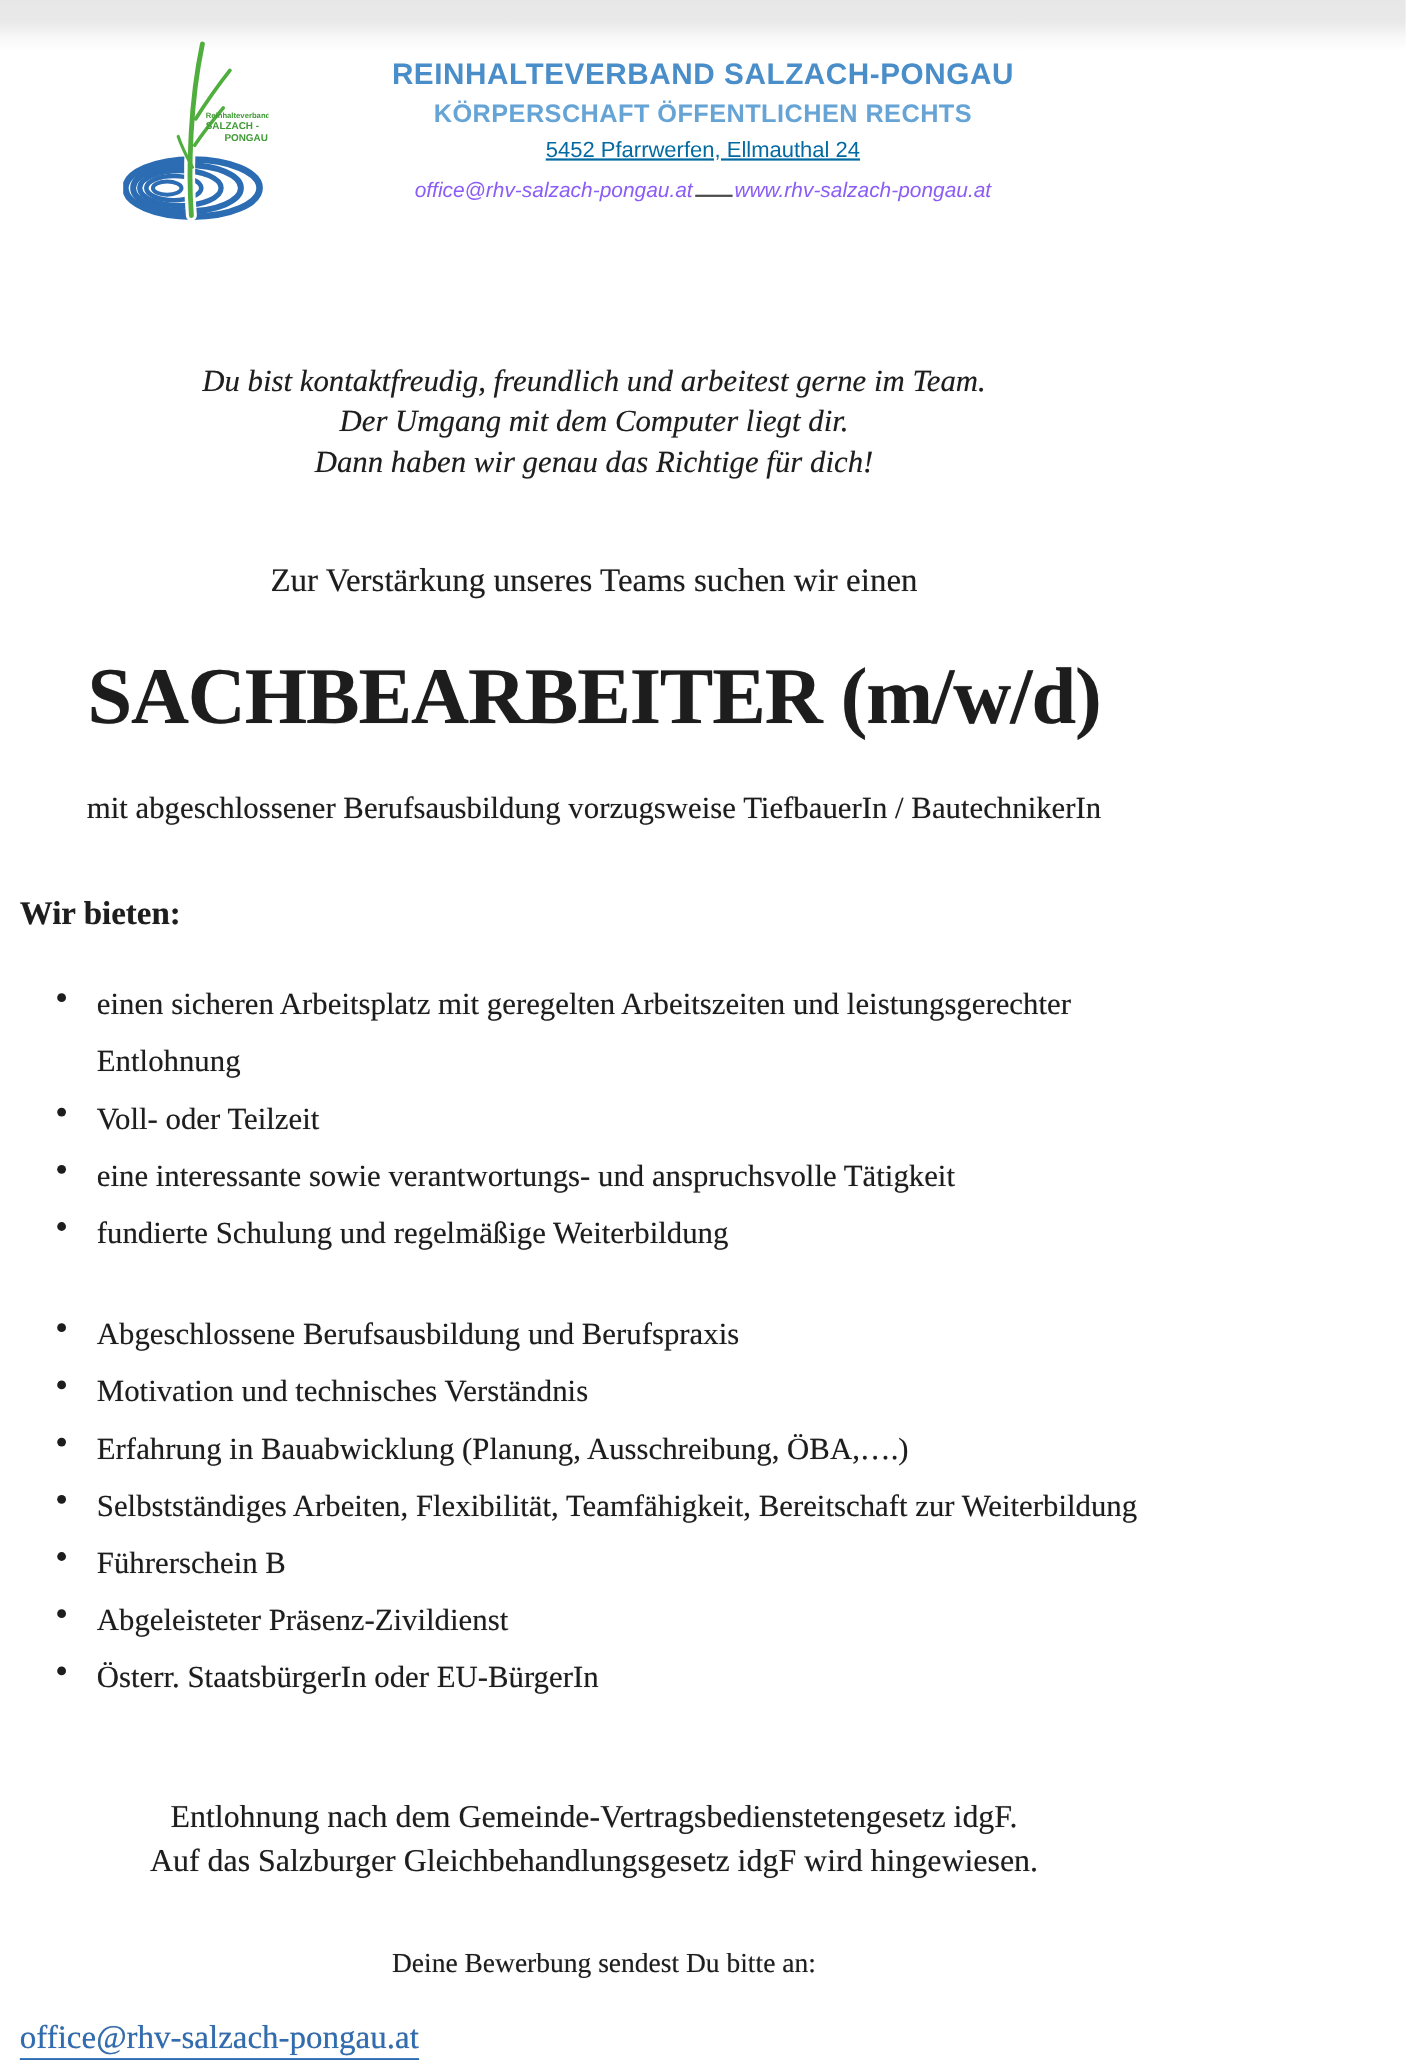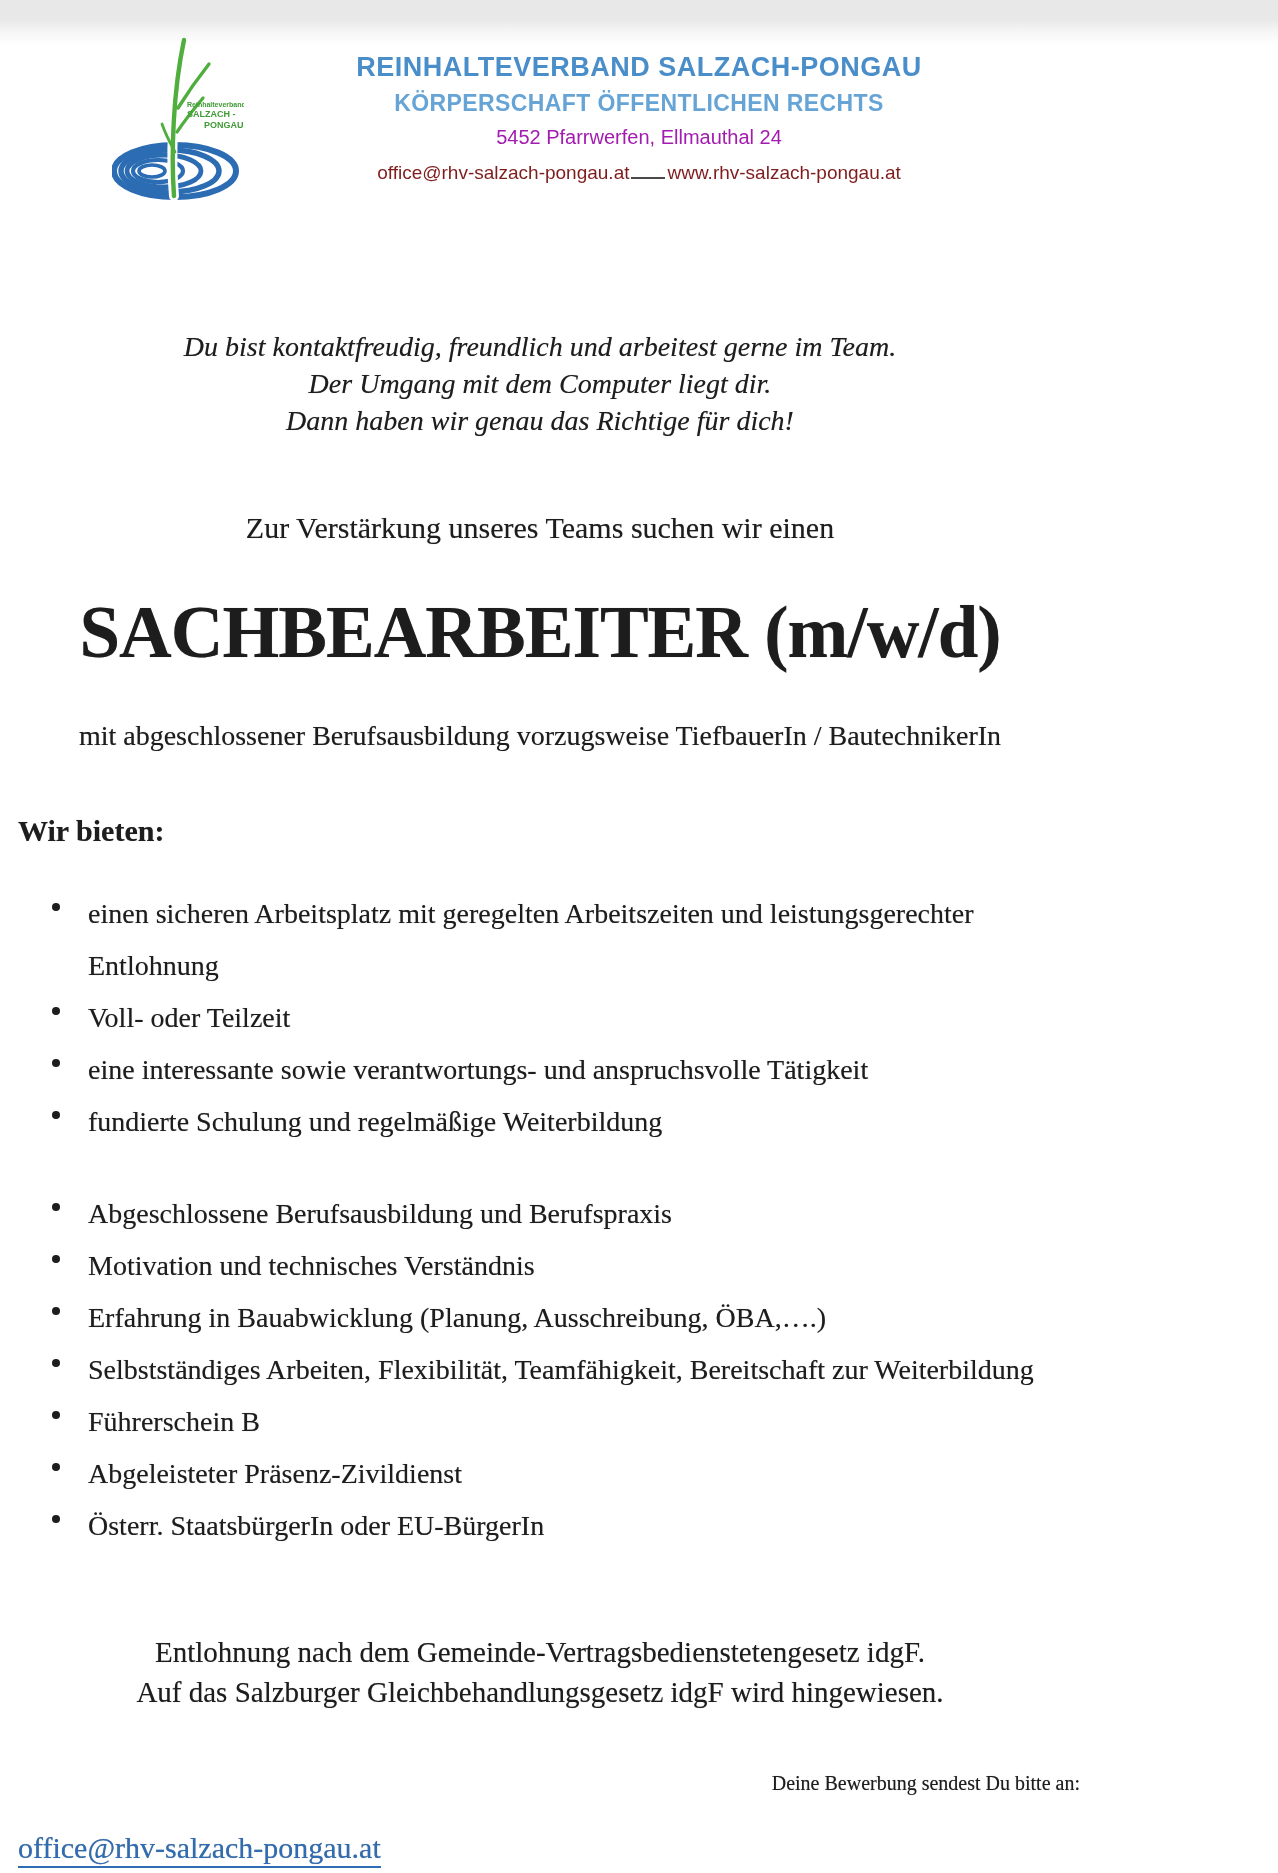--- a/index.html
+++ b/index.html
@@ -24,22 +24,22 @@
   .logo{position:absolute;left:112px;top:34px;width:132px;height:178px;}
   .lh-text{width:100%;text-align:center;font-family:"Liberation Sans","DejaVu Sans",sans-serif;}
   .org-name{
     margin-top:26px;font-size:27px;font-weight:bold;letter-spacing:.5px;
     color:var(--header_blue,#4a8ec9);
   }
   .org-type{
     margin-top:7px;font-size:23px;font-weight:bold;letter-spacing:.4px;
     color:var(--header_blue_light,#67a4d6);
   }
-  .org-address{margin-top:9px;font-size:20px;color:#a21caf;}
-  .org-contact{margin-top:9px;font-size:19px;color:#7f1d1d;}
+  .org-address{margin-top:9px;font-size:20px;color:#0369a1;text-decoration:underline;}
+  .org-contact{margin-top:9px;font-size:19px;color:#8b5cf6;font-style:italic;}
   .gap-underline{
     display:inline-block;width:34px;height:1em;vertical-align:baseline;
     border-bottom:2px solid #4a4a4a;margin:0 2px;
   }
 
   
   .content{width:1080px;}
   .centered{text-align:center;}
 
   .intro-italic{margin-top:116px;font-style:italic;font-size:28px;line-height:37px;}
@@ -60,21 +60,21 @@
     font-size:28px;line-height:52px;text-align:left;
   }
   ul.bullets li{position:relative;}
   ul.bullets li::before{
     content:"";position:absolute;left:-36px;top:15px;
     width:8px;height:8px;border-radius:50%;background:#1d1d1d;
   }
 
   .legal{margin-top:80px;font-size:29px;line-height:40px;}
 
-  .apply-intro{margin-top:60px;font-size:20px;text-align:right;padding-left:18px;}
+  .apply-intro{margin-top:60px;font-size:25px;text-align:center;padding-left:18px;}
   .apply-email{margin-top:36px;text-align:left;padding-left:18px;font-size:30px;}
   .apply-email a{
     color:var(--link_blue,#2e6db4);text-decoration:none;
     border-bottom:2px solid var(--link_blue,#2e6db4);padding-bottom:2px;
   }
   .apply-contact{margin-top:38px;font-size:30px;text-align:left;padding-left:18px;}
 </style>
 </head>
 <body>
 

